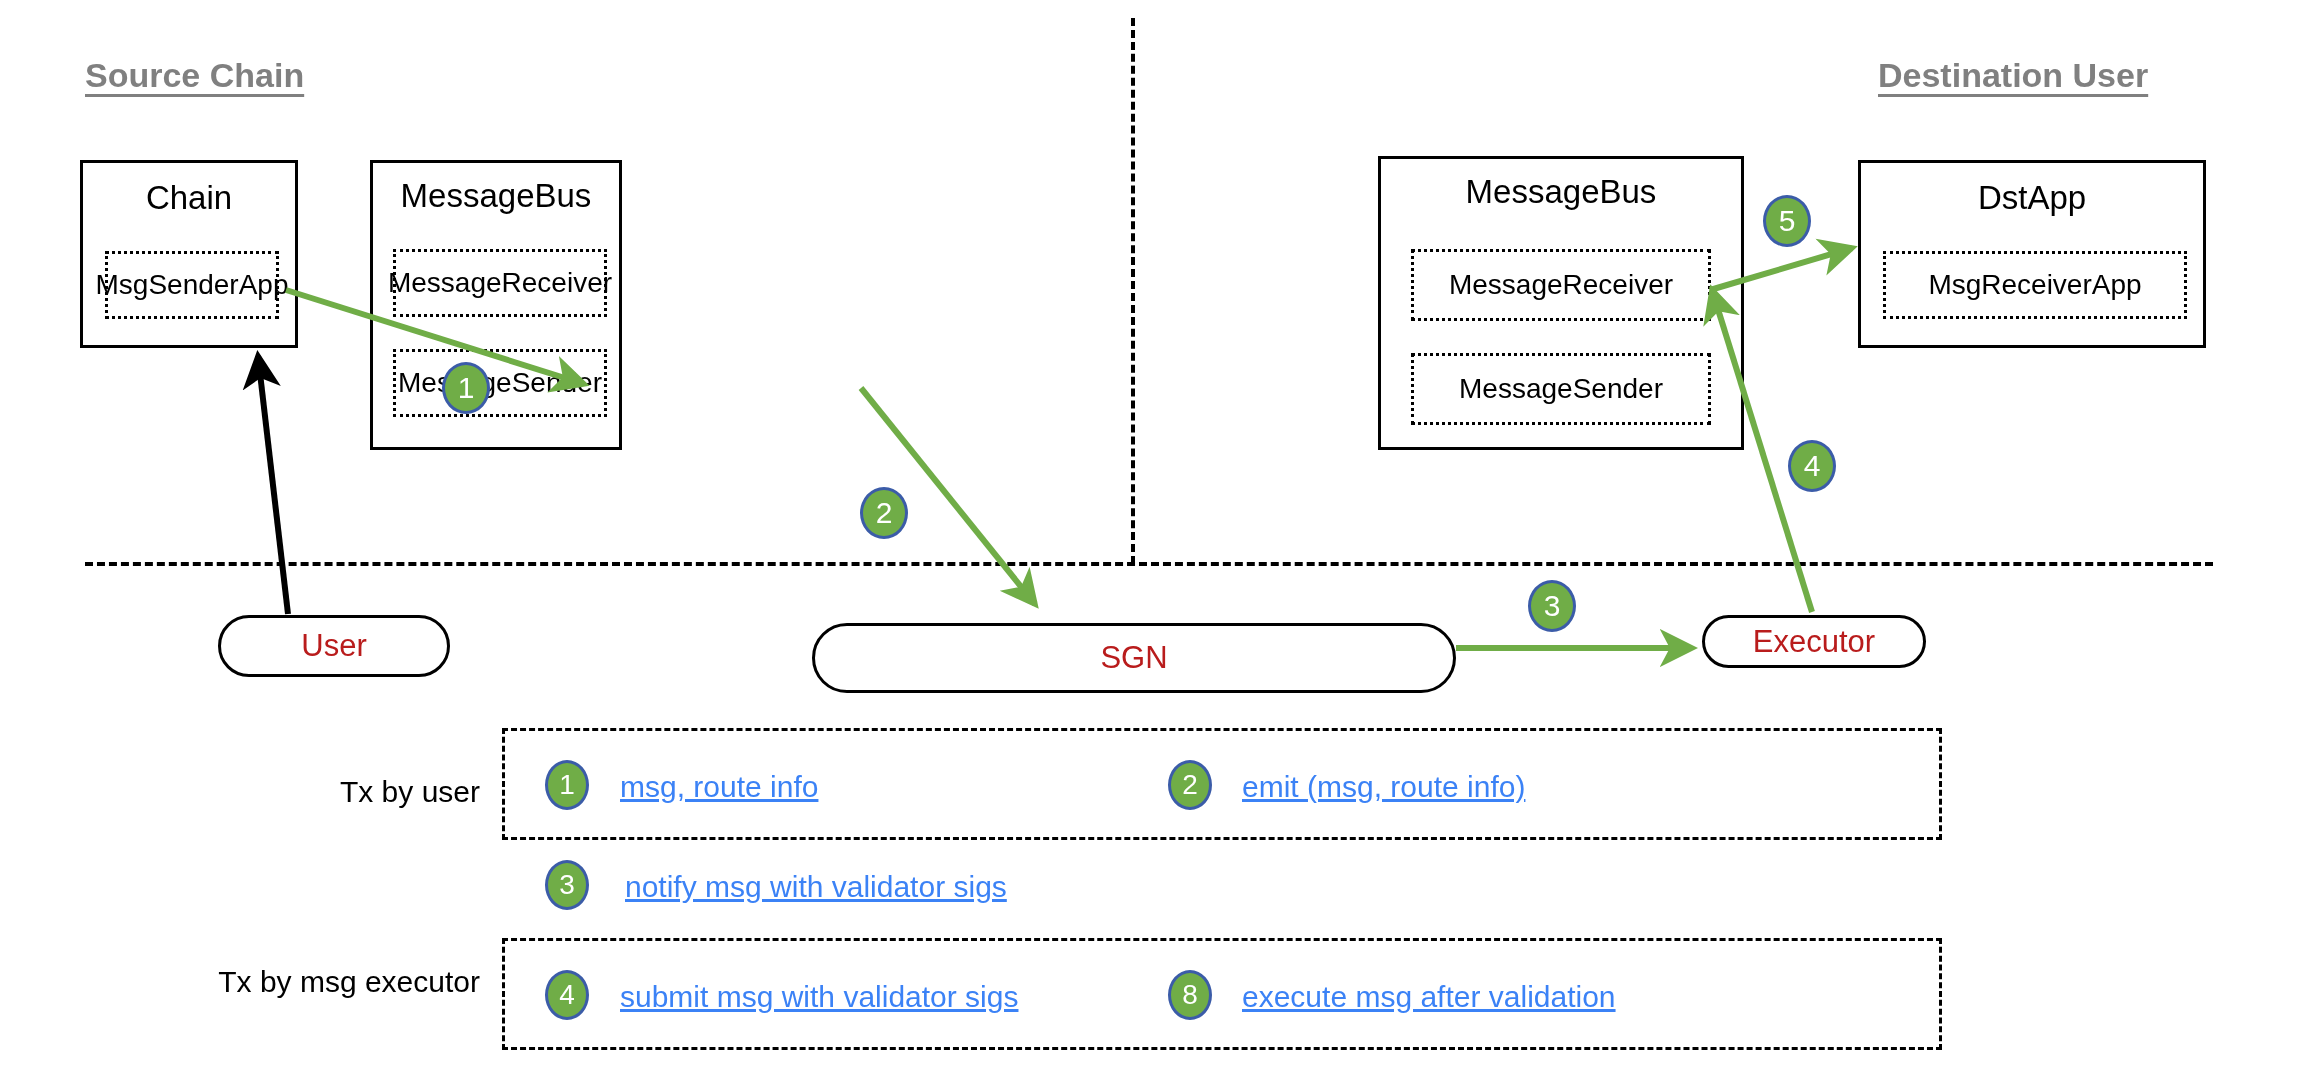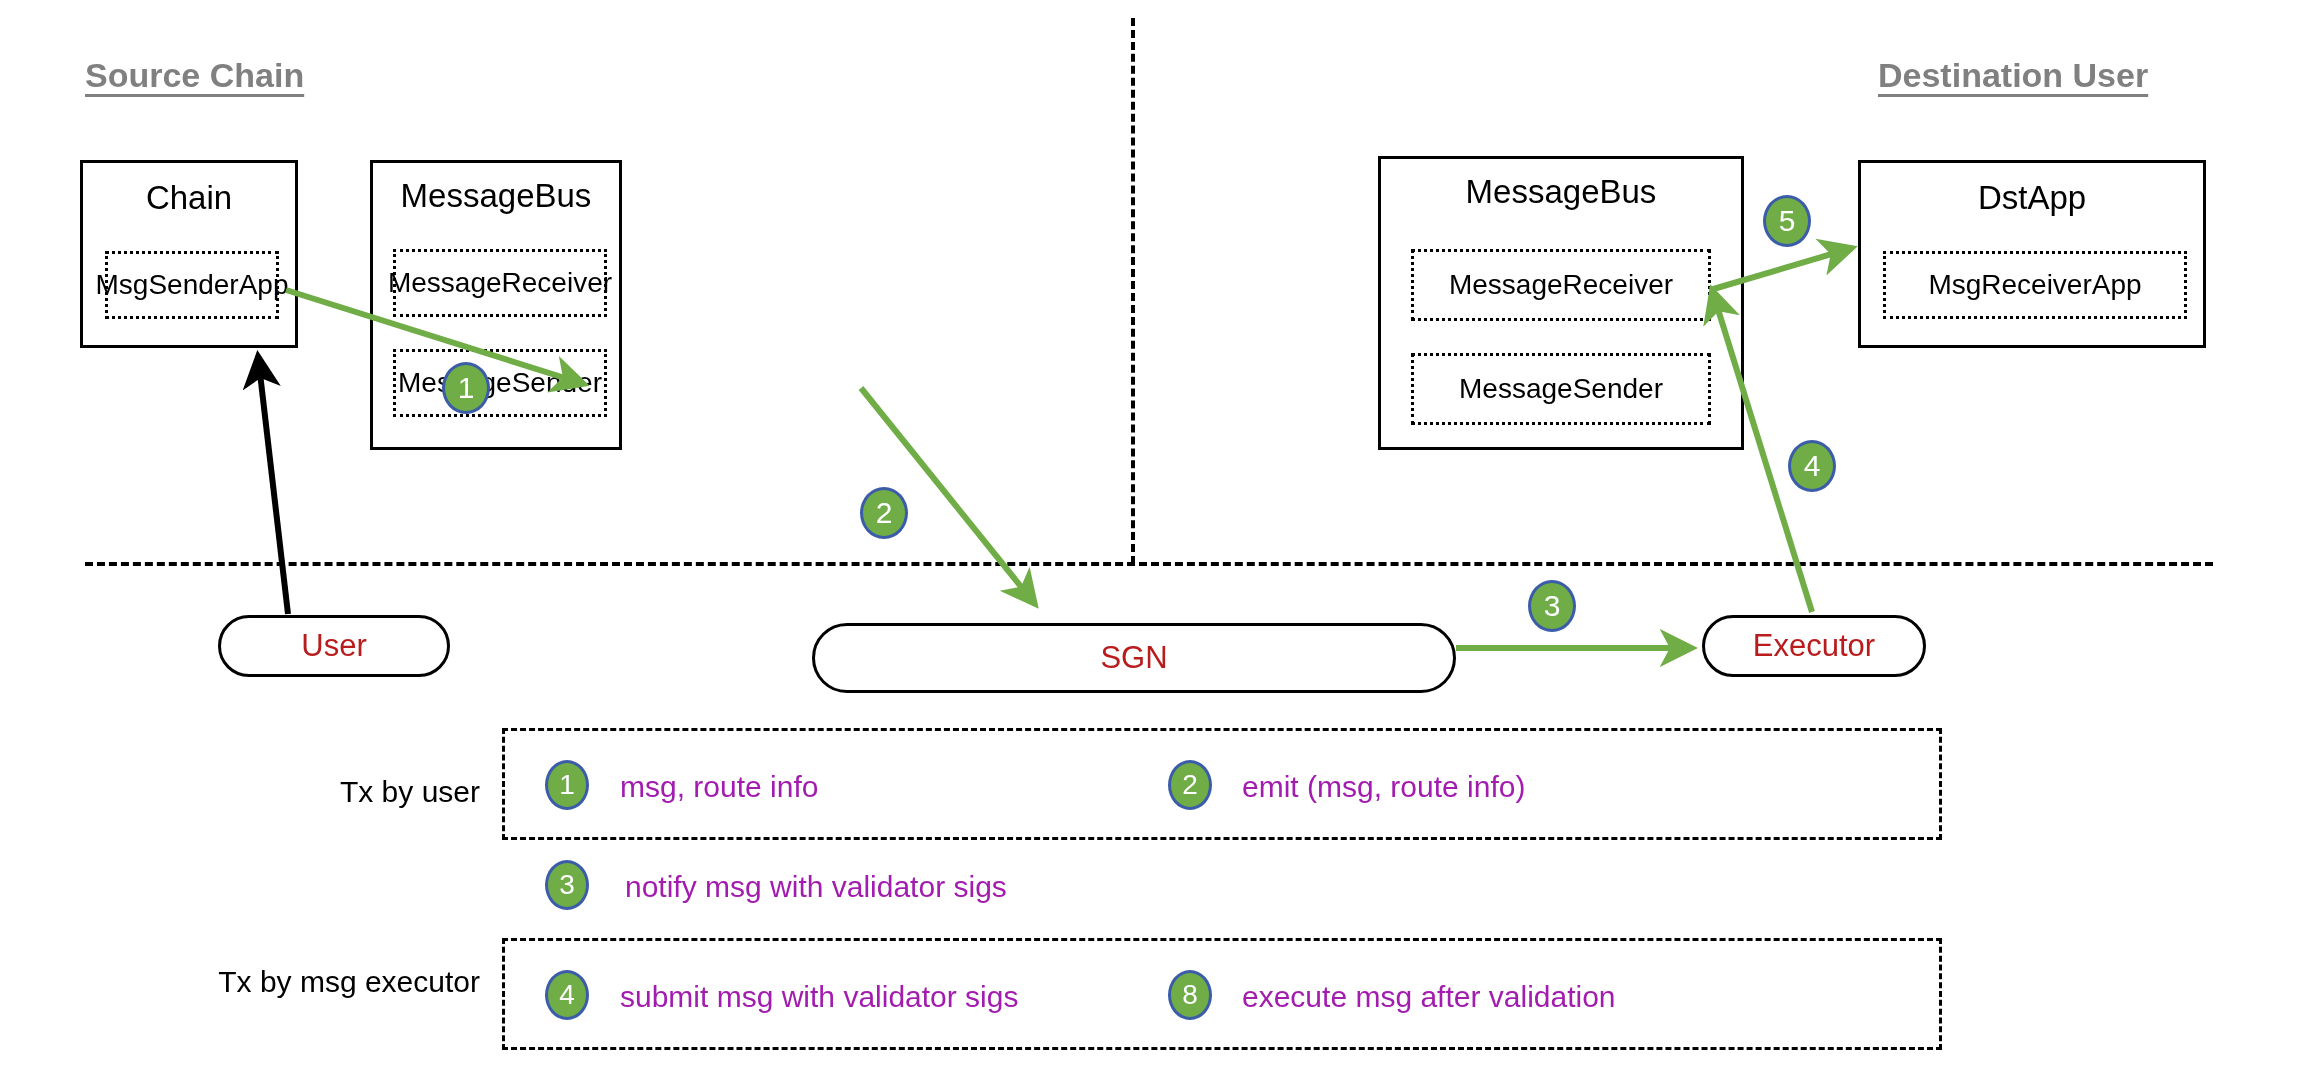--- a/index.html
+++ b/index.html
@@ -128,22 +128,23 @@
   }
   .legend-box {
     position: absolute;
     border: 3px dashed #000000;
     box-sizing: border-box;
     background: transparent;
   }
   .legend-text {
     position: absolute;
     font-size: 30px;
-    color: #a21caf;
-    white-space: nowrap;
+    color: #3b82f6;
+    white-space: nowrap;
+    text-decoration: underline;
   }
 </style>
 </head>
 <body>
 
 <div id="canvas">
 
   <div class="chain-title" style="left:85px; top:56px;">Source Chain</div>
   <div class="chain-title" style="left:1878px; top:56px;">Destination User</div>
 
@@ -169,21 +170,21 @@
 
   <div class="box" style="left:1858px; top:160px; width:348px; height:188px;">
     <div class="box-title" style="top:16px;">DstApp</div>
     <div class="module" style="left:22px; top:88px; width:304px; height:68px;">MsgReceiverApp</div>
   </div>
 
   <div class="pill" style="left:218px; top:615px; width:232px; height:62px; border-radius:31px;">User</div>
 
   <div class="pill" style="left:812px; top:611px; width:644px; height:70px; border-radius:35px;margin-top:12px;">SGN</div>
 
-  <div class="pill" style="left:1702px; top:615px; width:224px; height:62px; border-radius:31px;">Executor</div>
+  <div class="pill" style="left:1702px; top:615px; width:224px; height:53px; border-radius:31px;">Executor</div>
 
   <svg id="arrows" viewBox="0 0 2304 1078" xmlns="http://www.w3.org/2000/svg">
     <defs>
       <marker id="ah-green" markerWidth="7" markerHeight="7" refX="5.4" refY="3.5" orient="auto" markerUnits="strokeWidth">
         <path d="M0,0.3 L6.4,3.5 L0,6.7 L1.7,3.5 Z" fill="#70AD47"></path>
       </marker>
       <marker id="ah-black" markerWidth="7" markerHeight="7" refX="5.4" refY="3.5" orient="auto" markerUnits="strokeWidth">
         <path d="M0,0.3 L6.4,3.5 L0,6.7 L1.7,3.5 Z" fill="#000000"></path>
       </marker>
     </defs>

